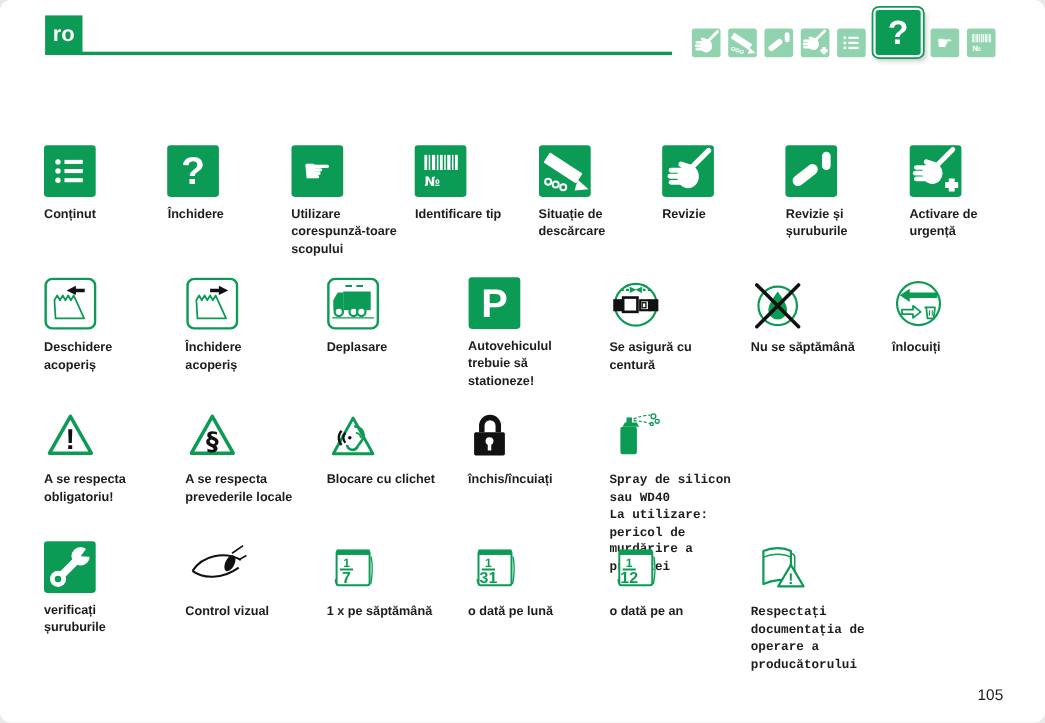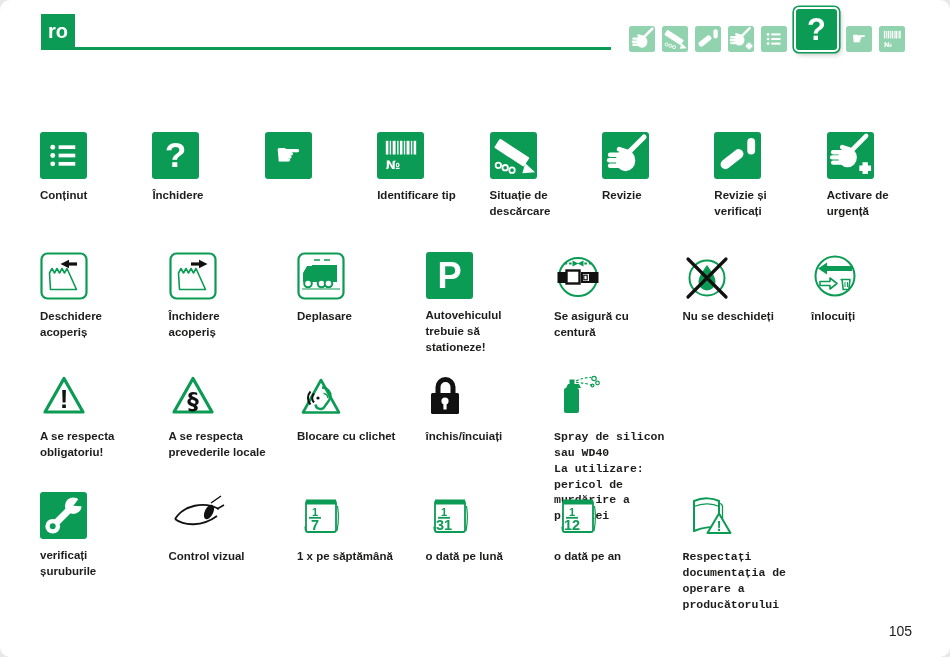--- a/index.html
+++ b/index.html
@@ -160,20 +160,23 @@
           </svg>
         </span>
       <div class="lbl">Închidere</div>
     </div>
     <div class="cell">
       <span class="sqg">
           <svg viewBox="0 0 48 48" fill="#fff">
             <use href="#sym-hand"></use>
           </svg>
         </span>
+      <div class="lbl">Utilizare
+corespunză-toare
+scopului</div>
     </div>
     <div class="cell">
       <span class="sqg">
           <svg viewBox="0 0 48 48" fill="#fff">
             <use href="#sym-barcode"></use>
           </svg>
         </span>
       <div class="lbl">Identificare tip</div>
     </div>
     <div class="cell">
@@ -193,21 +196,21 @@
         </span>
       <div class="lbl">Revizie</div>
     </div>
     <div class="cell">
       <span class="sqg">
           <svg viewBox="0 0 48 48" fill="#fff">
             <use href="#sym-roller"></use>
           </svg>
         </span>
       <div class="lbl">Revizie și
-verificați</div>
+șuruburile</div>
     </div>
     <div class="cell">
       <span class="sqg">
           <svg viewBox="0 0 48 48" fill="#fff">
             <use href="#sym-crankplus"></use>
           </svg>
         </span>
       <div class="lbl">Activare de
 urgență</div>
     </div>
@@ -276,21 +279,21 @@
       </svg>
       <div class="lbl">Se asigură cu
 centură</div>
     </div>
     <div class="cell">
       <svg class="ic48" width="48" height="48" viewBox="0 0 48 48">
         <circle cx="24" cy="26" r="17.5" fill="#fff" stroke="#0c9b55" stroke-width="2"></circle>
         <path d="M24,13 C29,20 32.5,25 32.5,30 a8.5,8.5 0 1 1 -17,0 C15.5,25 19,20 24,13 Z" fill="#0c9b55"></path>
         <path d="M5,7 L43,45 M43,7 L5,45" stroke="#111" stroke-width="3.2" stroke-linecap="round"></path>
       </svg>
-      <div class="lbl">Nu se deschideți</div>
+      <div class="lbl">Nu se săptămână</div>
     </div>
     <div class="cell">
       <svg class="ic48" width="48" height="48" viewBox="0 0 48 48">
         <circle cx="24" cy="24" r="19.5" fill="#fff" stroke="#0c9b55" stroke-width="2"></circle>
         <polygon points="7,16.5 16,10.5 16,14 41,14 41,19 16,19 16,22.5" fill="#0c9b55"></polygon>
         <polygon points="9,29.5 19,29.5 19,26 26,31.5 19,37 19,33.5 9,33.5" fill="#fff" stroke="#0c9b55" stroke-width="1.6" stroke-linejoin="round"></polygon>
         <path d="M29.5,27.5 h10 M31,27.5 l1.2,10 h5.6 l1.2,-10" stroke="#0c9b55" stroke-width="1.6" fill="none"></path>
         <path d="M34,30 v5 M36.5,30 v5" stroke="#0c9b55" stroke-width="1"></path>
       </svg>
       <div class="lbl">înlocuiți</div>

